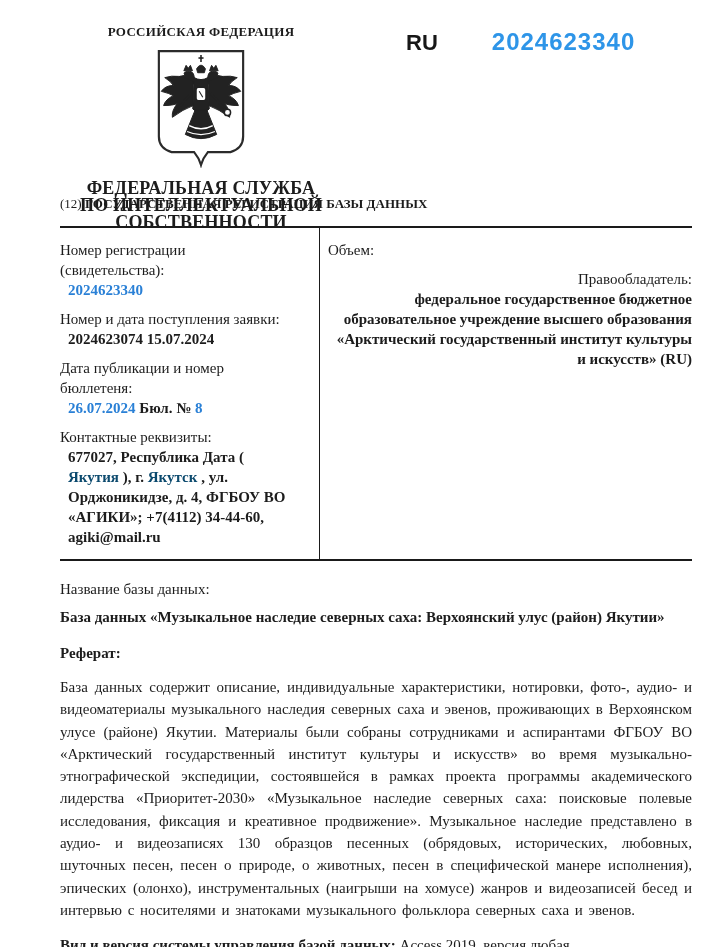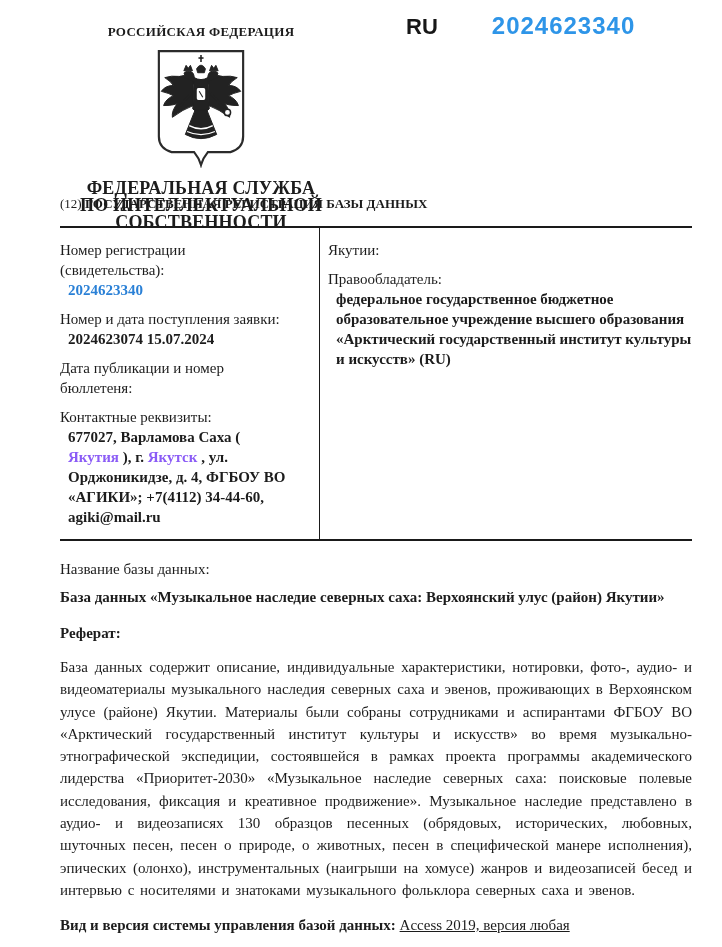--- a/index.html
+++ b/index.html
@@ -27,21 +27,21 @@
     font-weight: bold;
     font-size: 13px;
     letter-spacing: .3px;
     margin-bottom: 8px;
   }
   .coat-wrap { display: flex; justify-content: center; margin-bottom: 8px; }
   .agency-name { font-weight: bold; font-size: 18px; line-height: 17px; letter-spacing: .2px; }
 
   .header-right {
     position: absolute;
-    left: 406px; top: 12px;
+    left: 406px; top: 28px;
     display: flex;
     align-items: baseline;
     gap: 54px;
     font-family: "Liberation Sans", "DejaVu Sans", sans-serif;
   }
   .country-code { font-weight: bold; font-size: 22px; color: #171717; }
   .pub-number { font-weight: bold; font-size: 24px; letter-spacing: 1px; }
 
   
   .doc-kind {
@@ -64,21 +64,21 @@
   .biblio .cell { padding: 12px 0 12px 0; line-height: 20px; }
   .biblio .cell.left { border-right: 1.5px solid #1a1a1a; padding-right: 26px; }
   .biblio .cell.right { padding-left: 8px; }
   .entry { margin-bottom: 9px; }
   .entry:last-child { margin-bottom: 0; }
   .entry .lbl { font-weight: normal; }
   .entry .val { font-weight: bold; padding-left: 8px; }
   .inline-val { font-weight: bold; }
 
   .blue-link { color: #2a80d6; font-weight: bold; text-decoration: none; cursor: pointer; text-align: center; }
-  .red-hl { color: #8b5cf6; font-weight: bold; }
+  .red-hl { color: #0c4a6e; font-weight: bold; }
   .authors-list div { font-weight: bold; padding-left: 8px; line-height: 20px; }
 
   
   .doc-body { margin: 17px 30px 0 60px; }
   .field-label { font-weight: normal; line-height: 22px; }
   .db-name-value { font-weight: bold; line-height: 22px; margin: 6px 0 14px 0; }
   .abstract-label { font-weight: bold; margin-bottom: 12px; line-height: 22px; }
   .abstract-text {
     text-align: justify;
     line-height: 22.3px;
@@ -151,40 +151,45 @@
       </div>
 
 
       <div class="entry">
         <div class="lbl">Номер и дата поступления заявки:</div>
         <div class="val">2024623074 15.07.2024</div>
       </div>
 
       <div class="entry">
         <div class="lbl">Дата публикации и номер бюллетеня:</div>
+        <div class="val">
+          <span class="blue-link">26.07.2024</span>
+          <span>Бюл. №</span>
+          <span class="blue-link">8</span>
+        </div>
       </div>
 
       <div class="entry">
         <div class="lbl">Контактные реквизиты:</div>
         <div class="val">
-          <span>677027, Варламова Саха (</span>
+          <span>677027, Республика Дата (</span>
           <span class="red-hl">Якутия</span>
           <span>), г.</span>
           <span class="red-hl">Якутск</span>
           <span>, ул. Орджоникидзе, д. 4, ФГБОУ ВО «АГИКИ»; +7(4112) 34-44-60, agiki@mail.ru</span>
         </div>
       </div>
     </div>
 
     <div class="cell right">
       <div class="entry">
-        <div class="lbl">Якутии:</div>
-      </div>
-
-      <div class="entry" style="">
+        <div class="lbl">Объем:</div>
+      </div>
+
+      <div class="entry" style="text-align:right;">
         <div class="lbl">Правообладатель:</div>
         <div class="val">федеральное государственное бюджетное образовательное учреждение высшего образования «Арктический государственный институт культуры и искусств» (RU)</div>
       </div>
     </div>
   </div>
 
   <div class="doc-body">
     <div class="field-label">Название базы данных:</div>
     <div class="db-name-value">База данных «Музыкальное наследие северных саха: Верхоянский улус (район) Якутии»</div>
 

